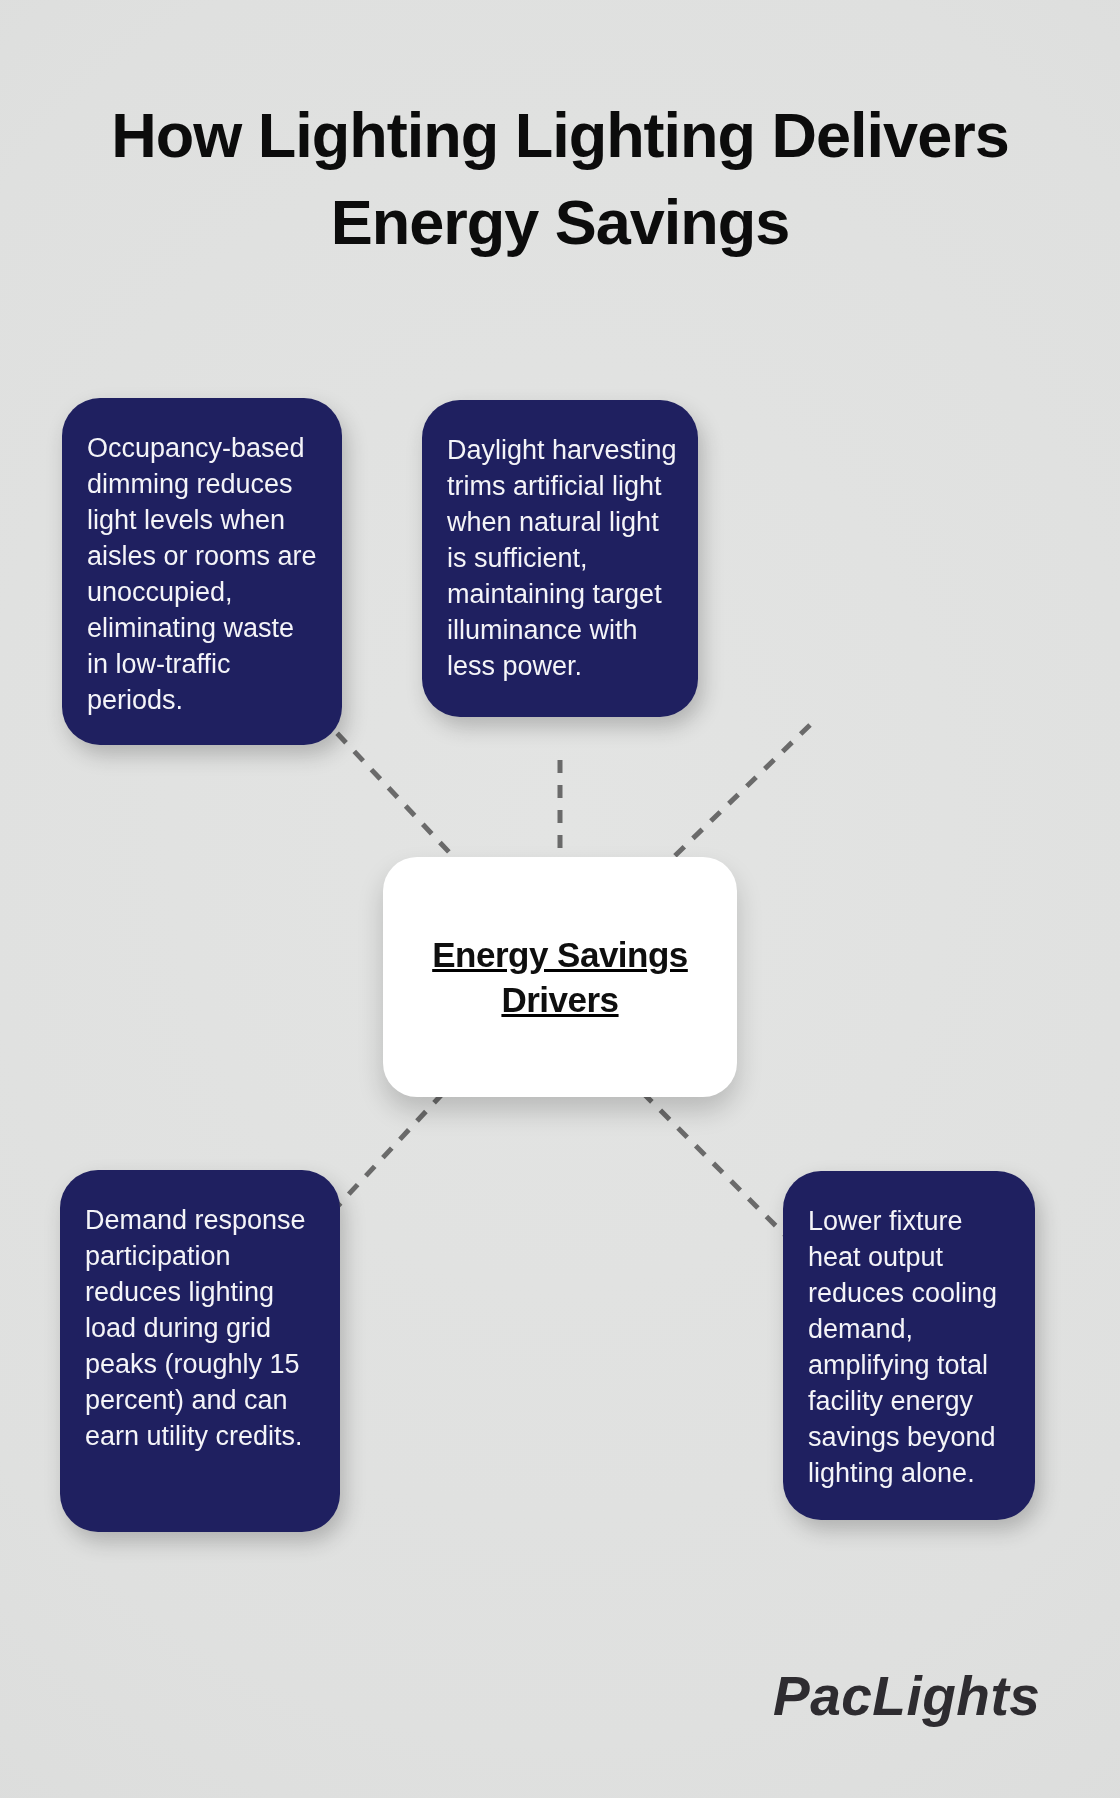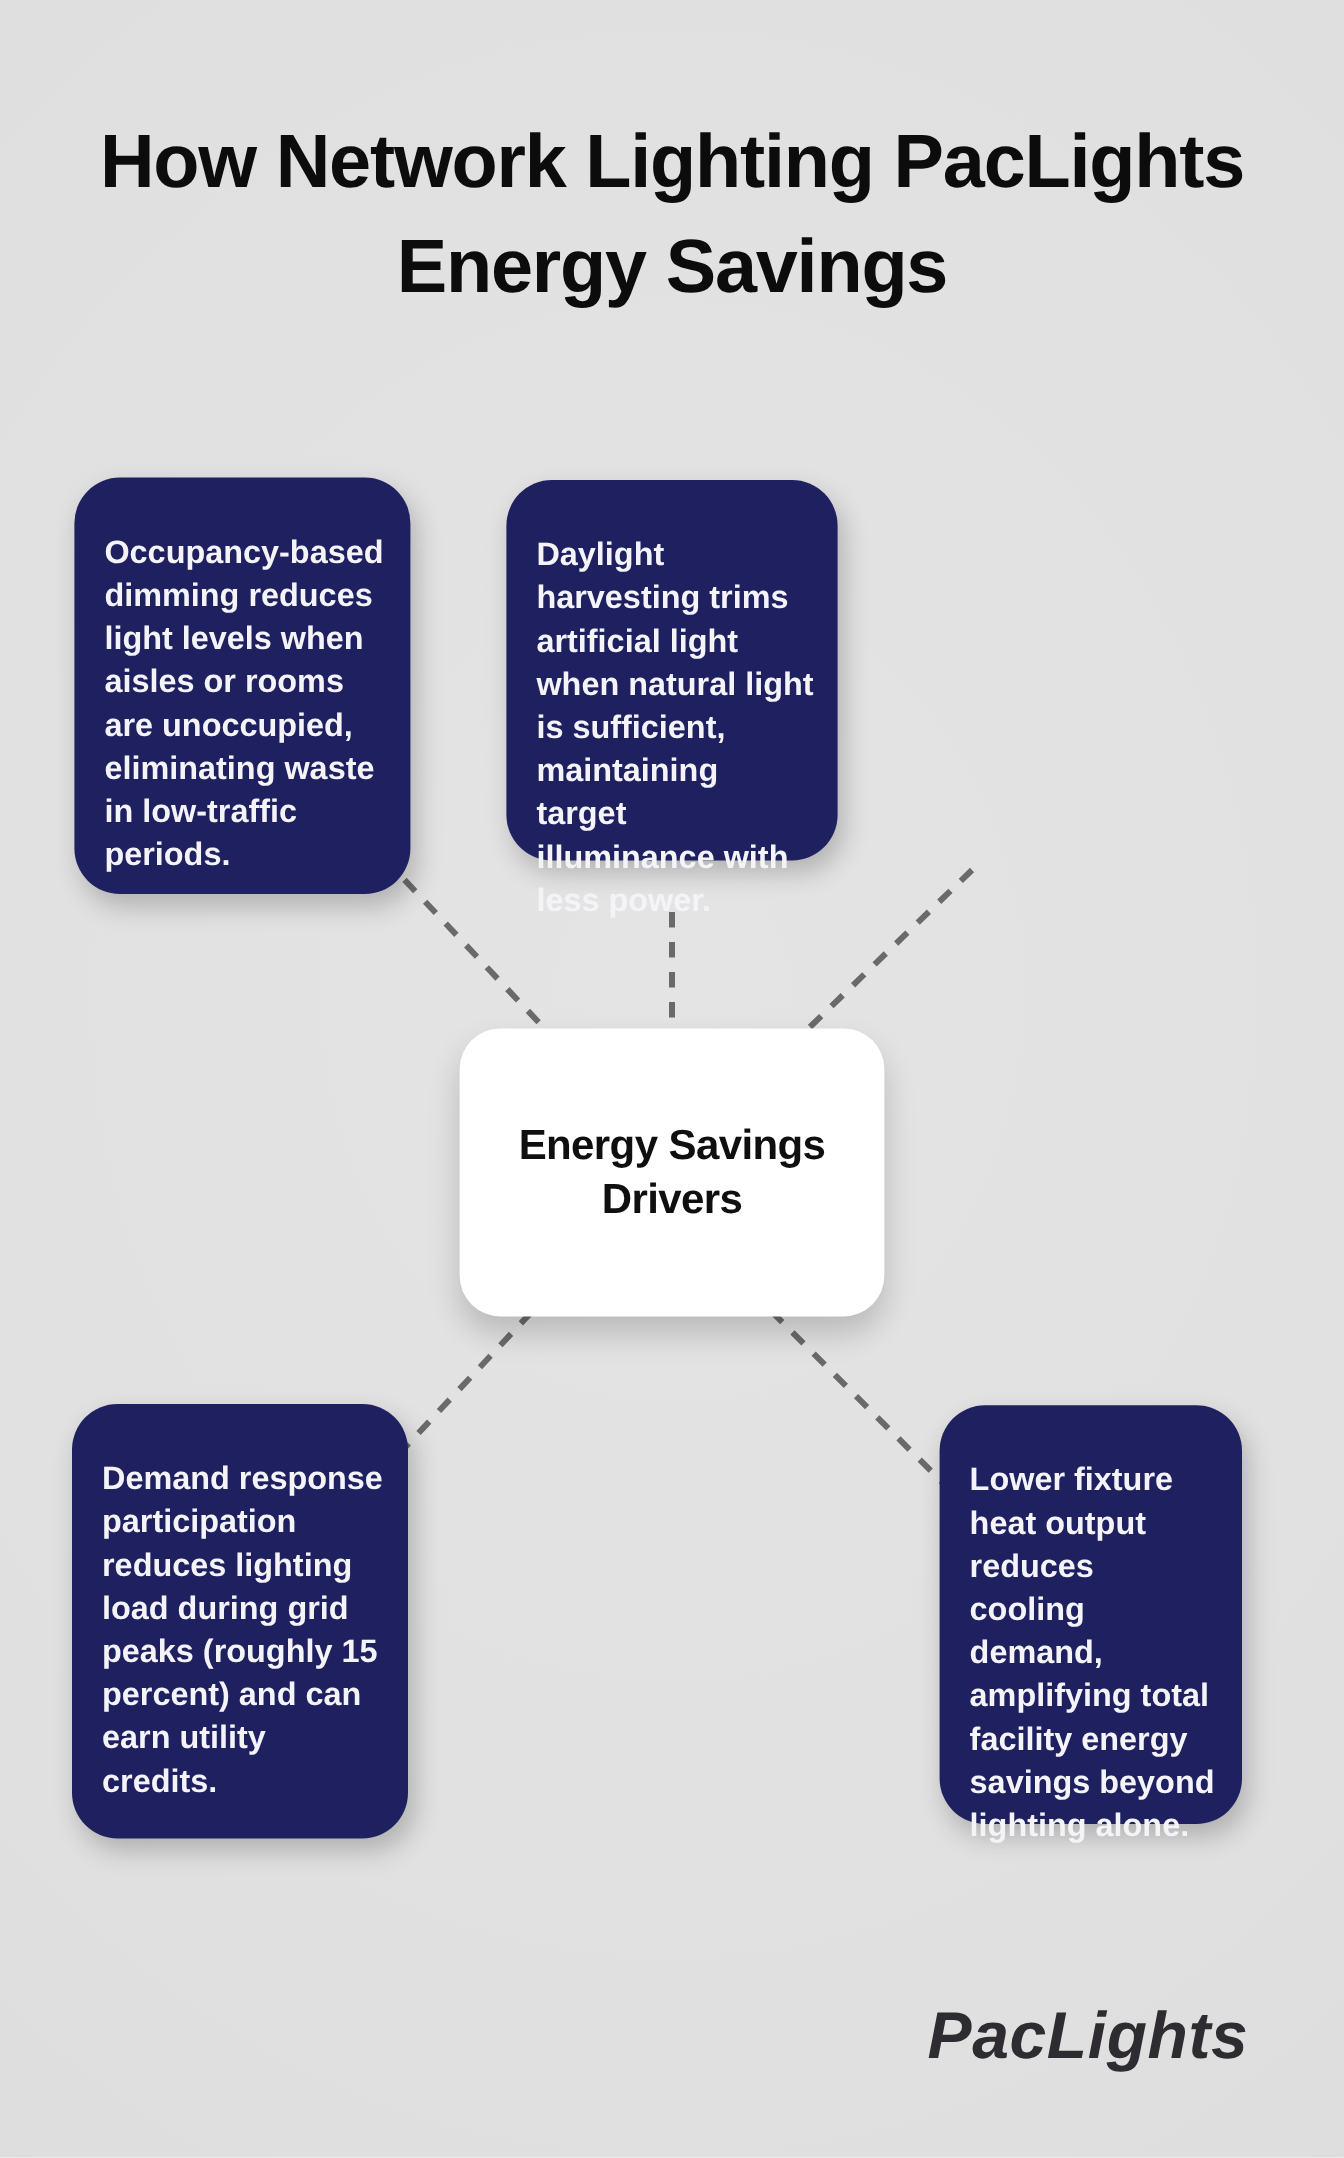--- a/index.html
+++ b/index.html
@@ -41,23 +41,22 @@
   }
   .navy-box {
     position: absolute;
     z-index: 2;
     box-sizing: border-box;
     background: #1f2060;
     border-radius: 38px;
     color: #f4f4f8;
     font-size: 27px;
     line-height: 36px;
-    padding: 44px 20px 18px 25px;
+    padding: 32px 20px 18px 25px;
     box-shadow: 5px 10px 20px rgba(40, 40, 40, 0.25);
-    font-weight: bold;
   }
   .box-1 { left: 62px;  top: 398px;  width: 280px; height: 347px; }
   .box-2 { left: 422px; top: 400px;  width: 276px; height: 317px; }
   .box-3 { left: 786px; top: 399px;  width: 274px; height: 388px; }
   .box-4 { left: 60px;  top: 1170px; width: 280px; height: 362px; }
   .box-5 { left: 783px; top: 1171px; width: 252px; height: 349px; }
   .center-node {
     position: absolute;
     z-index: 3;
     left: 383px;
@@ -66,20 +65,21 @@
     height: 240px;
     box-sizing: border-box;
     background: #ffffff;
     border-radius: 34px;
     box-shadow: 0 14px 26px rgba(0, 0, 0, 0.18);
     display: flex;
     align-items: center;
     justify-content: center;
     text-align: center;
     padding: 0 42px;
+    text-decoration: underline;
   }
   .center-node .label {
     font-size: 35px;
     line-height: 45px;
     font-weight: 700;
     letter-spacing: -0.5px;
     color: #0f0f0f;
   }
   .logo {
     position: absolute;
@@ -92,21 +92,21 @@
     color: #2e2c30;
     font-style: italic;
   }
 </style>
 </head>
 <body>
 
 <div class="page">
 
   <h1 class="title">
-    <span>How Network Lighting PacLights</span>
+    <span>How Lighting Lighting Delivers</span>
     <span>Energy Savings</span>
   </h1>
 
   <svg class="connectors" width="1120" height="1798" viewBox="0 0 1120 1798">
     <line x1="320" y1="715" x2="480" y2="885"></line>
     <line x1="560" y1="760" x2="560" y2="880"></line>
     <line x1="810" y1="725" x2="650" y2="880"></line>
     <line x1="460" y1="1075" x2="320" y2="1225"></line>
     <line x1="625" y1="1075" x2="815" y2="1265"></line>
   </svg>

